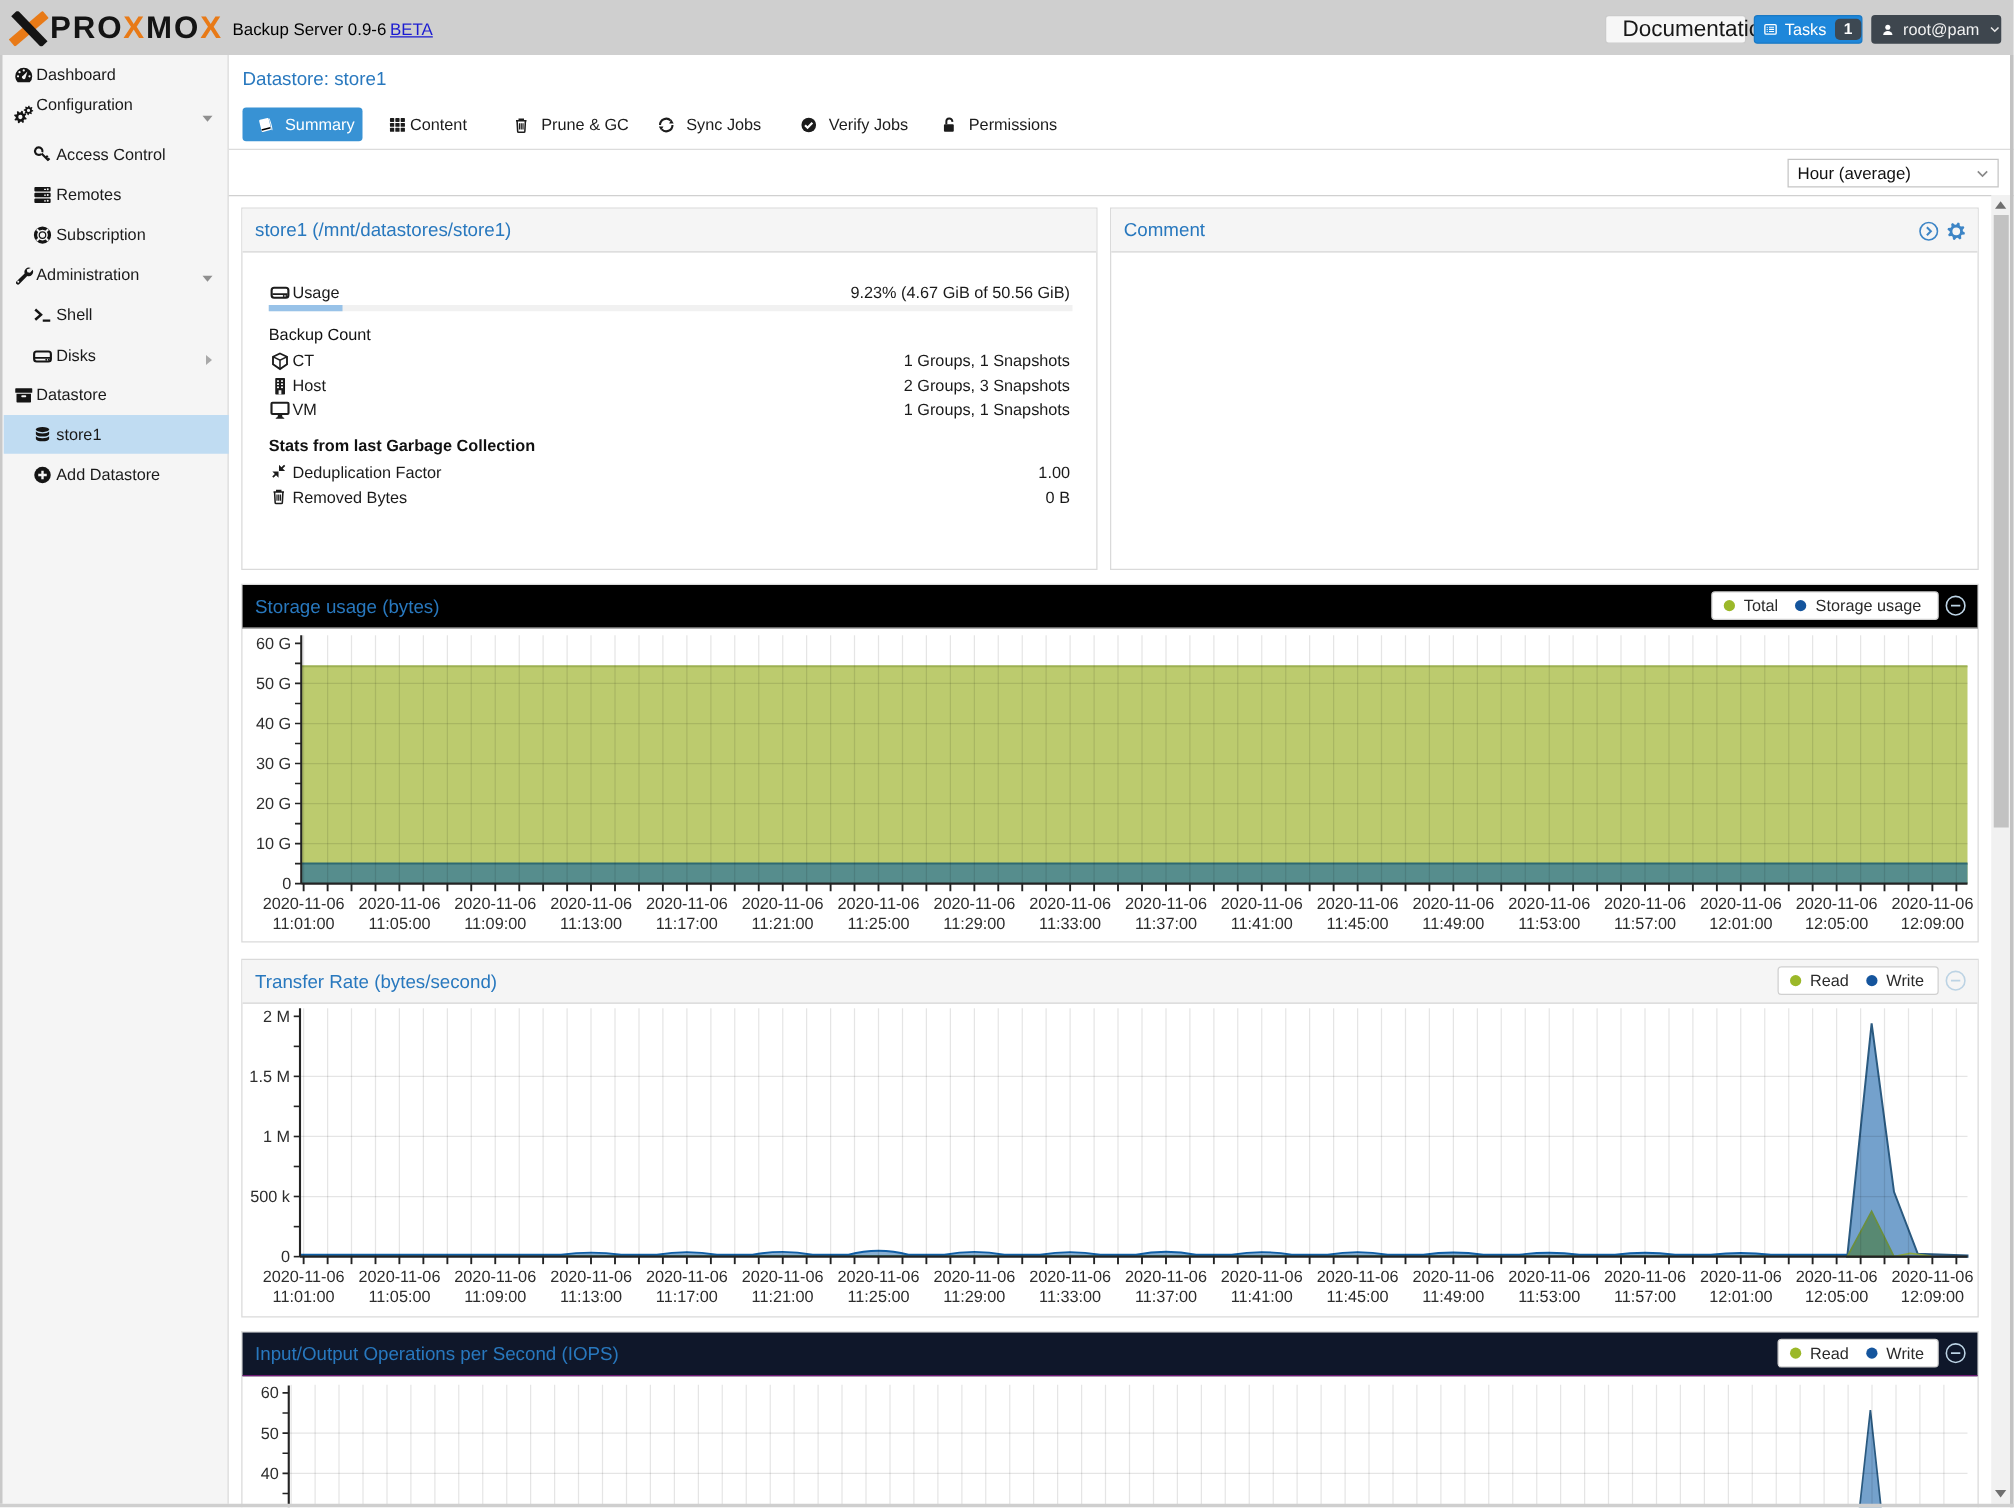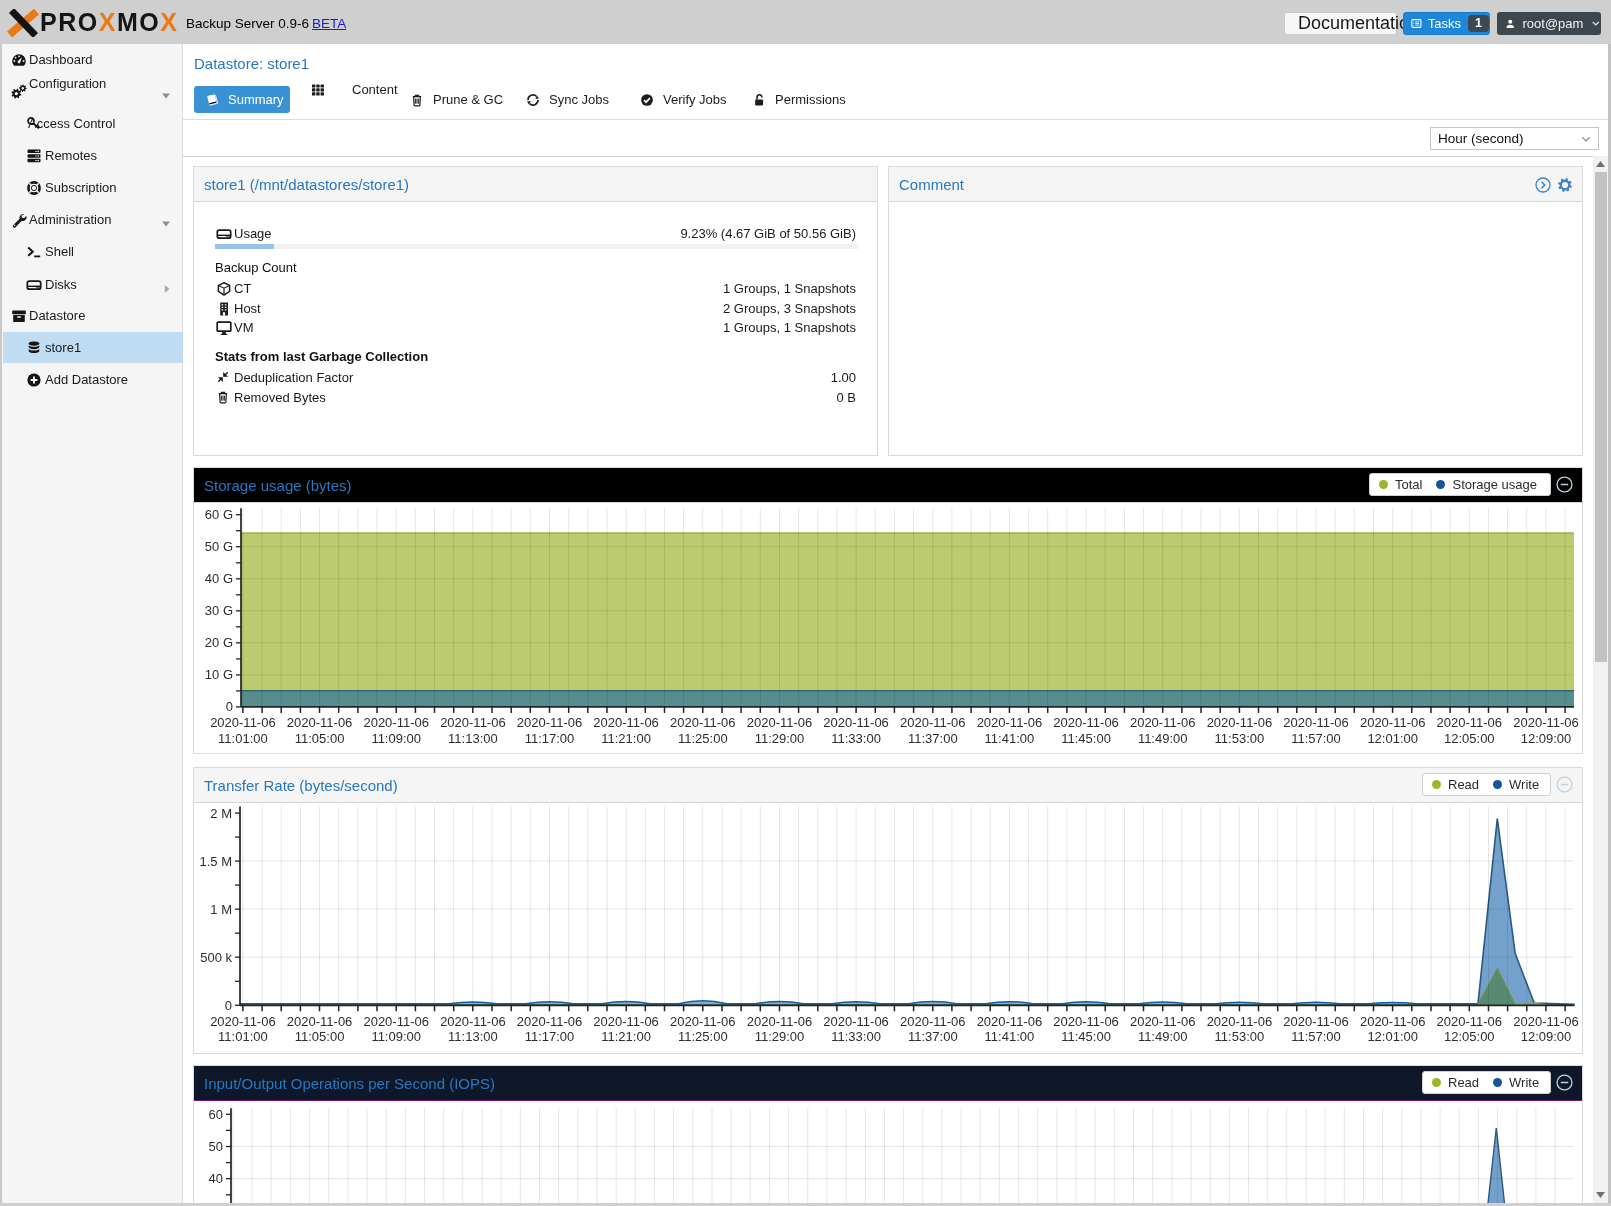--- a/index.html
+++ b/index.html
@@ -70,21 +70,21 @@
     </svg></div>
 <div class="abs" style="left:29px;top:76px;font-size:13px;color:#1a1a1a">Configuration</div>
 <div class="abs" style="left:161px;top:87px"><svg width="10" height="10" viewBox="0 0 10 10">
       <path fill="#8f8f8f" d="M1 2.6h8L5 7.4z"></path>
     </svg></div>
 <div class="abs" style="left:26px;top:116px;width:17px;height:17px"><svg width="16" height="16" viewBox="0 0 16 16" style="">
       <path fill="none" stroke="#151515" stroke-width="1.7" d="M7 7.2a3 3 0 1 1 .9-1.4"></path>
       <path stroke="#151515" stroke-width="1.7" fill="none" d="m7.2 6.8 5.6 5.6"></path>
       <path stroke="#151515" stroke-width="1.7" fill="none" d="m10.6 10.2 1.6-1.5M12.2 12l1.4-1.3"></path>
     </svg></div>
-<div class="abs" style="left:28px;top:116px;font-size:13px;color:#1a1a1a">Access Control</div>
+<div class="abs" style="left:45px;top:116px;font-size:13px;color:#1a1a1a">Access Control</div>
 <div class="abs" style="left:26px;top:148px;width:17px;height:17px"><svg width="16" height="16" viewBox="0 0 16 16" style="">
       <g fill="#151515">
         <rect x="1.5" y="1.6" width="13" height="3.5" rx=".8"></rect>
         <rect x="1.5" y="6.2" width="13" height="3.5" rx=".8"></rect>
         <rect x="1.5" y="10.8" width="13" height="3.5" rx=".8"></rect>
       </g>
       <g fill="#f5f5f5">
         <circle cx="12.2" cy="3.4" r=".8"></circle>
         <circle cx="12.2" cy="8" r=".8"></circle>
         <circle cx="12.2" cy="12.6" r=".8"></circle>
@@ -153,21 +153,21 @@
     <span style="width:14px;height:14px"><svg width="14" height="14" viewBox="0 0 16 16" style="">
         <g transform="rotate(-14 8 8)">
           <rect x="3.7" y="2.3" width="8.9" height="11.4" rx="1" fill="#ffffff"></rect>
           <path stroke="DET" stroke-width="1.15" fill="none" d="M5.4 5.1h5.5M5.4 7.3h5.5"></path>
           <rect x="4" y="10.9" width="8.3" height="1.45" fill="DET"></rect>
           <path fill="none" stroke="#ffffff" stroke-width=".9" d="M12.9 3.2c.6.3.7 9.3.1 10.9"></path>
         </g>
       </svg></span>
     <span style="font-size:13px;color:#fff">Summary</span>
   </div>
-<div class="abs row" style="left:300px;top:76px;width:90px;height:27px;padding-left:11px;gap:27px">
+<div class="abs row" style="left:300px;top:86px;width:90px;height:27px;padding-left:11px;gap:3px">
     <span style="width:14px;height:14px"><svg width="14" height="14" viewBox="0 0 16 16" style="">
         <g fill="#1c1c1c">
           <rect x="1.1" y="1.6" width="3.9" height="3.6" rx=".6"></rect>
           <rect x="6.0" y="1.6" width="3.9" height="3.6" rx=".6"></rect>
           <rect x="10.9" y="1.6" width="3.9" height="3.6" rx=".6"></rect>
           <rect x="1.1" y="6.1" width="3.9" height="3.6" rx=".6"></rect>
           <rect x="6.0" y="6.1" width="3.9" height="3.6" rx=".6"></rect>
           <rect x="10.9" y="6.1" width="3.9" height="3.6" rx=".6"></rect>
           <rect x="1.1" y="10.6" width="3.9" height="3.6" rx=".6"></rect>
           <rect x="6.0" y="10.6" width="3.9" height="3.6" rx=".6"></rect>
@@ -200,21 +200,21 @@
   </div>
 <div class="abs row" style="left:741px;top:86px;width:115px;height:27px;padding-left:11px;gap:9px">
     <span style="width:14px;height:14px"><svg width="14" height="14" viewBox="0 0 16 16" style="">
         <rect x="3.6" y="7.4" width="9" height="6.8" rx="1" fill="#1c1c1c"></rect>
         <path fill="none" stroke="#1c1c1c" stroke-width="1.8" d="M5.8 7.4V4.9a2.75 2.75 0 0 1 5.5-.3l.05.55"></path>
       </svg></span>
     <span style="font-size:13px;color:#1c1c1c">Permissions</span>
   </div>
 <div class="abs" style="left:183px;top:119px;width:1428px;height:1px;background:#dcdcdc"></div>
 <div class="abs row" style="left:1430px;top:127px;width:169px;height:23px;background:#fff;border:1px solid #c5c5c5;padding-left:7px">
-    <span style="font-size:13.5px;color:#111">Hour (second)</span>
+    <span style="font-size:13.5px;color:#111">Hour (average)</span>
     <svg width="12" height="12" viewBox="0 0 16 16" style="margin-left:auto;margin-right:6px">
       <path fill="none" stroke="#8a8a8a" stroke-width="1.8" d="m3 5.5 5 5 5-5"></path>
     </svg>
   </div>
 <div class="abs" style="left:183px;top:156px;width:1428px;height:1px;background:#d0d0d0"></div>
 <div class="abs" style="left:193px;top:166px;width:685px;height:290px;border:1px solid #dadada;background:#fff">
     <div style="height:35px;background:#f5f5f5;border-bottom:1px solid #d6d6d6;position:relative">
       <div class="abs" style="left:10px;top:9px;font-size:15px;color:#2878be">store1 (/mnt/datastores/store1)</div>
     </div>
     <div class="abs" style="left:22px;top:59px;width:17px;height:17px"><svg width="16" height="16" viewBox="0 0 16 16" style="">

